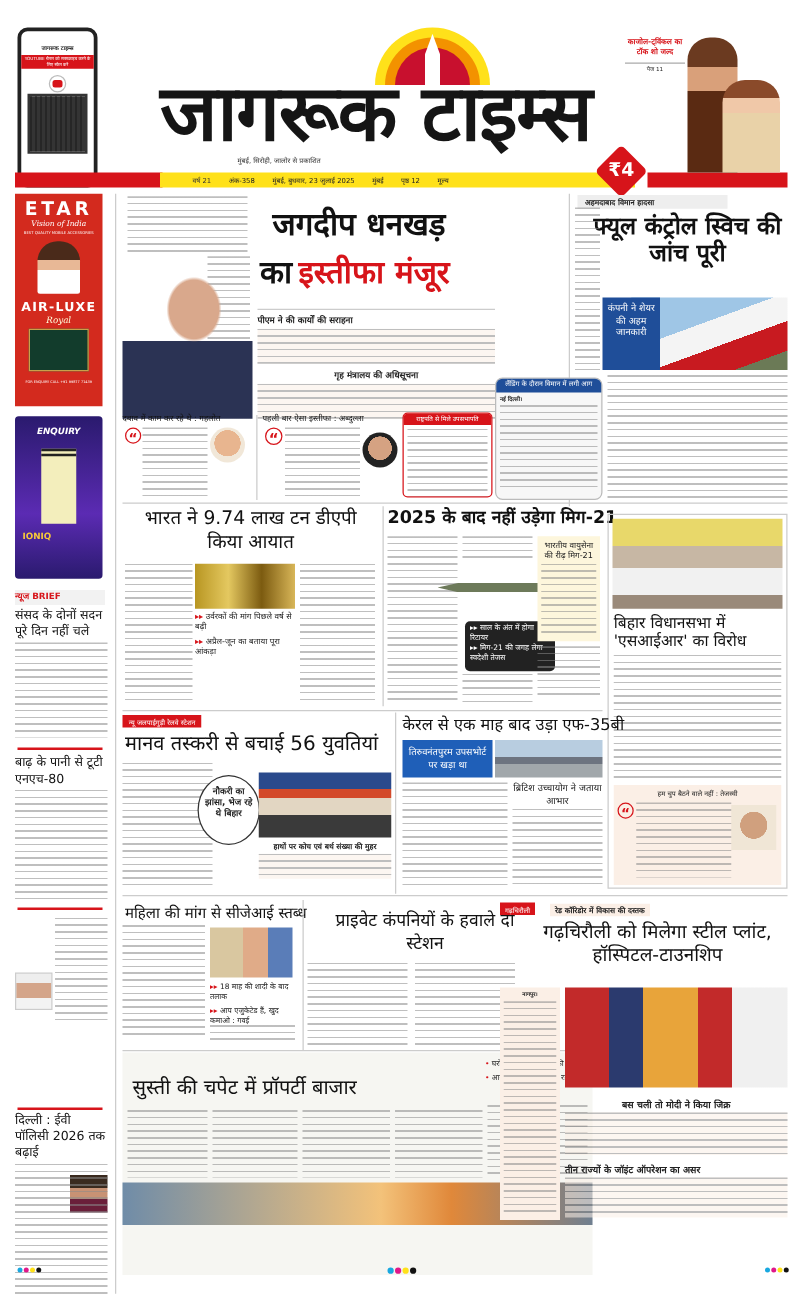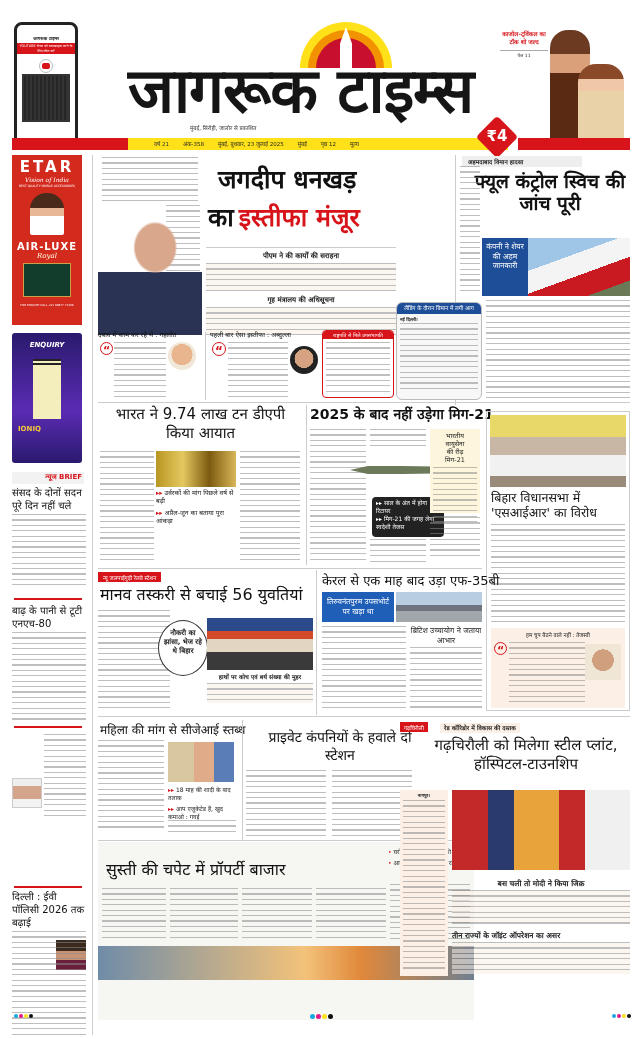--- a/index.html
+++ b/index.html
@@ -59,21 +59,21 @@
   <div style="font-family:'DejaVu Serif',serif;font-style:italic;font-size:7px;color:#ffd">Royal</div>
   <div style="margin:3px auto 0;width:48px;height:34px;background:#123c2c;border:1px solid #c9a14a"></div>
   <div style="font-size:2.8px;margin-top:6px">FOR ENQUIRY CALL +91 99877 71439</div>
 </div>
 <div class="abs" style="left:12px;top:333px;width:70px;height:130px;background:linear-gradient(#2a1a6e,#5b2bb3 60%,#2a1a6e);color:#fff;border-radius:3px">
   <div style="font-size:7px;font-style:italic;font-weight:bold;text-align:center;margin-top:8px">ENQUIRY</div>
   <div style="margin:10px auto 0;width:28px;height:60px;background:#f3eebc;border-top:6px double #222"></div>
   <div style="font-size:7px;font-weight:bold;color:#f7c83a;margin:6px 0 0 6px">IONIQ</div>
 </div>
 
-<div class="abs" style="left:12px;top:472px;width:72px;height:12px;background:#f2f2f2;text-align:right;padding-right:2px;font-size:7px;font-weight:bold">
+<div class="abs" style="left:12px;top:472px;width:72px;height:12px;background:#f2f2f2;text-align:left;padding-right:2px;font-size:7px;font-weight:bold">
   <span style="color:#d7141a">न्यूज BRIEF</span>
 </div>
 
 <div class="abs" style="left:12px;top:486px;width:74px">
   <div class="hl" style="font-size:10px;line-height:13px;font-weight:normal">संसद के दोनों सदन पूरे दिन नहीं चले</div>
   <div class="filler" style="height:76px;margin-top:2px"></div>
 </div>
 <div class="abs" style="left:14px;top:598px;width:68px;height:2px;background:#d7141a"></div>
 <div class="abs" style="left:12px;top:604px;width:74px">
   <div class="hl" style="font-size:10px;line-height:13px;font-weight:normal">बाढ़ के पानी से टूटी एनएच-80</div>
@@ -96,21 +96,21 @@
 <div class="abs" style="left:98px;top:155px;width:352px;height:215px">
   <div class="filler" style="position:absolute;left:4px;top:2px;width:96px;height:48px"></div>
   <div class="filler" style="position:absolute;left:68px;top:50px;width:34px;height:100px"></div>
   <div style="position:absolute;left:0;top:55px;width:104px;height:125px;background:radial-gradient(ellipse 22px 26px at 55% 30%,#d9a88c 90%,transparent 100%),linear-gradient(transparent 50%,#2b3354 50%);"></div>
   <div class="hl" style="position:absolute;left:120px;top:10px;font-size:25px;line-height:30px;white-space:nowrap">जगदीप धनखड़</div>
   <div style="position:absolute;left:110px;top:44px;white-space:nowrap">
     <span class="hl" style="font-size:25px">का</span>
     <span class="hl red" style="font-size:25px;color:#d7141a">इस्तीफा मंजूर</span>
   </div>
   <div class="hrl" style="position:absolute;left:108px;top:92px;width:190px"></div>
-  <div style="position:absolute;left:108px;top:96px;width:190px;text-align:center;font-size:7px;font-weight:bold">पीएम ने की कार्यों की सराहना</div>
+  <div style="position:absolute;left:108px;top:96px;width:190px;font-size:7px;font-weight:bold">पीएम ने की कार्यों की सराहना</div>
   <div class="filler" style="position:absolute;left:108px;top:108px;width:190px;height:28px;background-color:#fbefe6"></div>
   <div style="position:absolute;left:108px;top:140px;width:190px;text-align:center;font-size:7px;font-weight:bold">गृह मंत्रालय की अधिसूचना</div>
   <div class="filler" style="position:absolute;left:108px;top:152px;width:190px;height:28px;background-color:#fbefe6"></div>
 </div>
 
 <div class="abs" style="left:98px;top:330px;width:104px;height:68px">
   <div class="hl" style="font-size:6.5px;font-weight:normal;white-space:nowrap">दबाव में काम कर रहे थे : गहलोत</div>
   <div style="position:absolute;left:2px;top:12px;width:13px;height:13px;border-radius:50%;border:1px solid #d7141a;color:#d7141a;font-size:11px;line-height:15px;text-align:center;font-weight:bold">“</div>
   <div style="position:absolute;left:70px;top:12px;width:28px;height:28px;border-radius:50%;background:radial-gradient(circle at 50% 45%,#e8b58f 50%,#f1e7d8 51%)"></div>
   <div class="filler" style="position:absolute;left:16px;top:12px;width:52px;height:56px"></div>
@@ -157,21 +157,21 @@
   <div class="hl" style="font-size:14px;line-height:19px;white-space:nowrap">2025 के बाद नहीं उड़ेगा मिग-21</div>
   <div class="filler" style="position:absolute;left:0;top:24px;width:56px;height:134px"></div>
   <div class="filler" style="position:absolute;left:60px;top:24px;width:56px;height:20px"></div>
   <div style="position:absolute;left:40px;top:56px;width:100px;height:18px;background:linear-gradient(#fff 0 30%,#6d7a5a 30% 70%,#fff 70%);clip-path:polygon(0 50%,20% 25%,85% 30%,100% 0,100% 100%,85% 70%,20% 75%)"></div>
   <div style="position:absolute;left:62px;top:92px;width:72px;height:40px;background:#222;border-radius:4px;color:#fff;font-size:6px;line-height:8px;padding:2px 4px">
     <div>▸▸ <span>साल के अंत में होगा रिटायर</span></div>
     <div>▸▸ <span>मिग-21 की जगह लेगा स्वदेशी तेजस</span></div>
   </div>
   <div class="filler" style="position:absolute;left:60px;top:134px;width:56px;height:24px"></div>
   <div style="position:absolute;left:120px;top:24px;width:50px;height:84px;background:#fdf6dc">
-    <div style="font-size:6.5px;line-height:8px;text-align:center;padding:3px 14px">भारतीय वायुसेना की रीढ़ मिग-21</div>
+    <div style="font-size:6.5px;line-height:8px;text-align:center;padding:3px 4px">भारतीय वायुसेना की रीढ़ मिग-21</div>
     <div class="filler" style="height:56px;margin:0 3px"></div>
   </div>
   <div class="filler" style="position:absolute;left:120px;top:112px;width:50px;height:40px"></div>
 </div>
 <div class="abs" style="left:486px;top:411px;width:144px;height:300px;border:1px solid #ccc">
   <div style="margin:3px;height:72px;background:linear-gradient(#e8d86a 0 30%,#c7b7a4 30% 55%,#f1f1f1 55% 85%,#9a8a7a 85%)"></div>
   <div class="hl" style="font-size:12.5px;line-height:15px;text-align:left;font-weight:normal;padding:0 4px">बिहार विधानसभा में 'एसआईआर' का विरोध</div>
   <div class="filler" style="height:100px;margin:4px 4px 0"></div>
   <div style="margin:4px 4px 0;height:80px;background:#fbefe6;position:relative">
     <div style="font-size:5.5px;text-align:center;padding-top:3px">हम चुप बैठने वाले नहीं : तेजस्वी</div>

